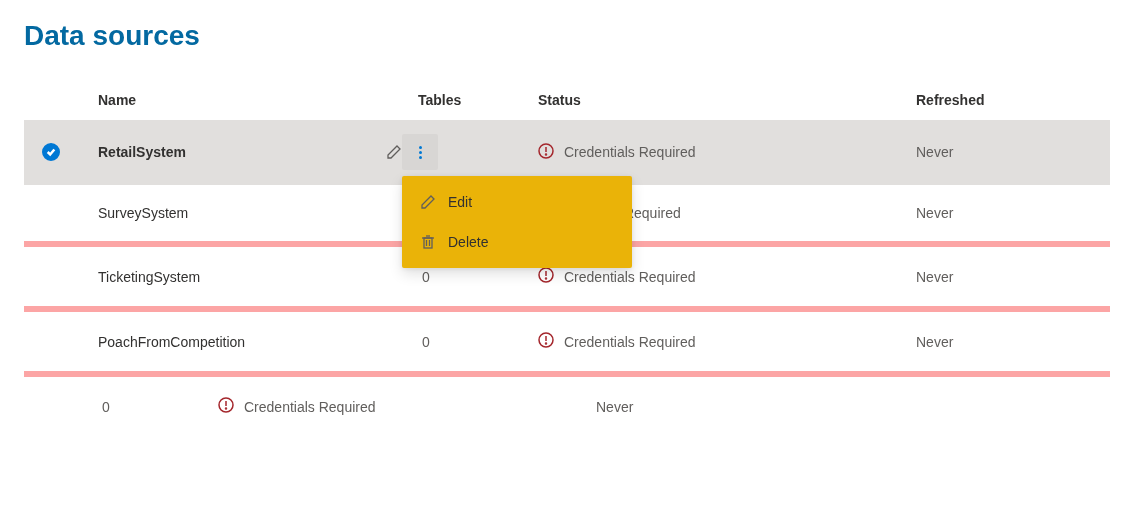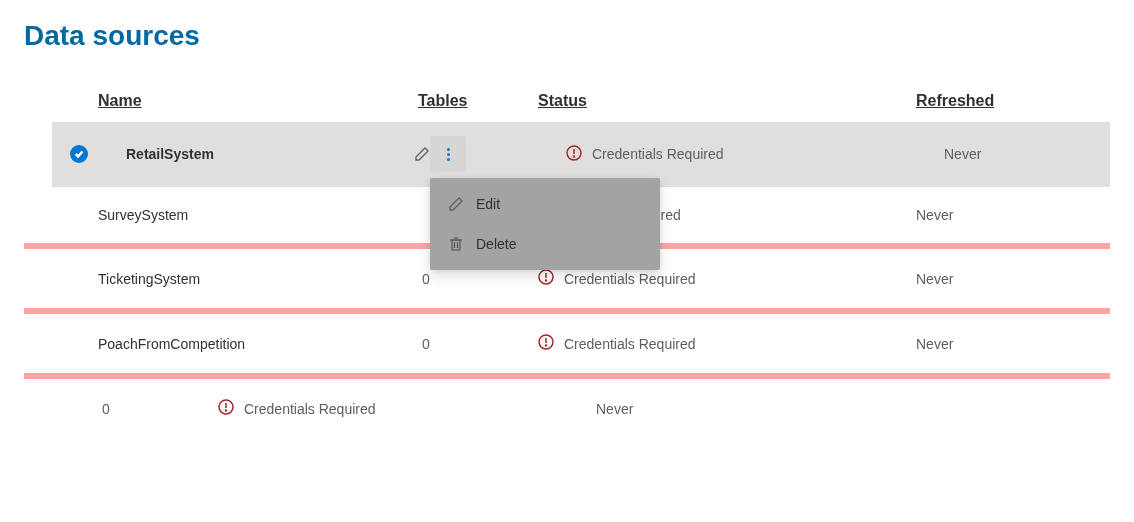--- a/index.html
+++ b/index.html
@@ -18,24 +18,23 @@
     margin: 0 0 30px 0;
     color: #0369a1;
   }
   .table-wrap {
     padding-left: 0;
   }
   .header-row {
     display: flex;
     align-items: center;
     padding: 10px 0 12px 0;
-    font-size: 16px;
+    font-size: 14px;
     font-weight: 600;
     color: #323130;
-    text-decoration: underline;
   }
   .col-sel { width: 74px; }
   .col-name { width: 320px; display:flex; align-items:center; }
   .col-tables { width: 120px; }
   .col-status { width: 360px; display:flex; align-items:center; gap:10px;}
   .col-refreshed { flex: 1; padding-left: 18px; }
   .data-row {
     display: flex;
     align-items: center;
     padding: 20px 0;
@@ -81,35 +80,35 @@
   }
   .tables-val { color:#605e5c; padding-left:4px;}
   .warn-icon svg { width:16px; height:16px; stroke:#a4262c; fill:none; stroke-width:1.5;}
   .status-text { color:#605e5c; }
   .refreshed-text { color:#605e5c; }
   .context-menu {
     position:absolute;
     top: 56px;
     left:378px;
     width:230px;
-    background:#a3a3a3;
+    background:#eab308;
     box-shadow: 0 6px 14px rgba(0,0,0,0.12), 0 1px 4px rgba(0,0,0,0.08);
     border-radius:2px;
     padding:6px 0;
     z-index:10;
   }
   .menu-item {
     display:flex; align-items:center; gap:12px;
     padding:12px 18px;
     font-size:14px;
     color:#323130;
     cursor:pointer;
   }
   .menu-item svg { width:16px; height:16px; stroke:#605e5c; fill:none; stroke-width:1.3;}
-  .row-group { position:relative;margin-left:28px; }
+  .row-group { position:relative; }
 </style>
 </head>
 <body>
 
 <h1 class="page-title">Data sources</h1>
 
 <div class="table-wrap">
   <div class="header-row">
     <div class="col-sel"></div>
     <div class="col-name">Name</div>

